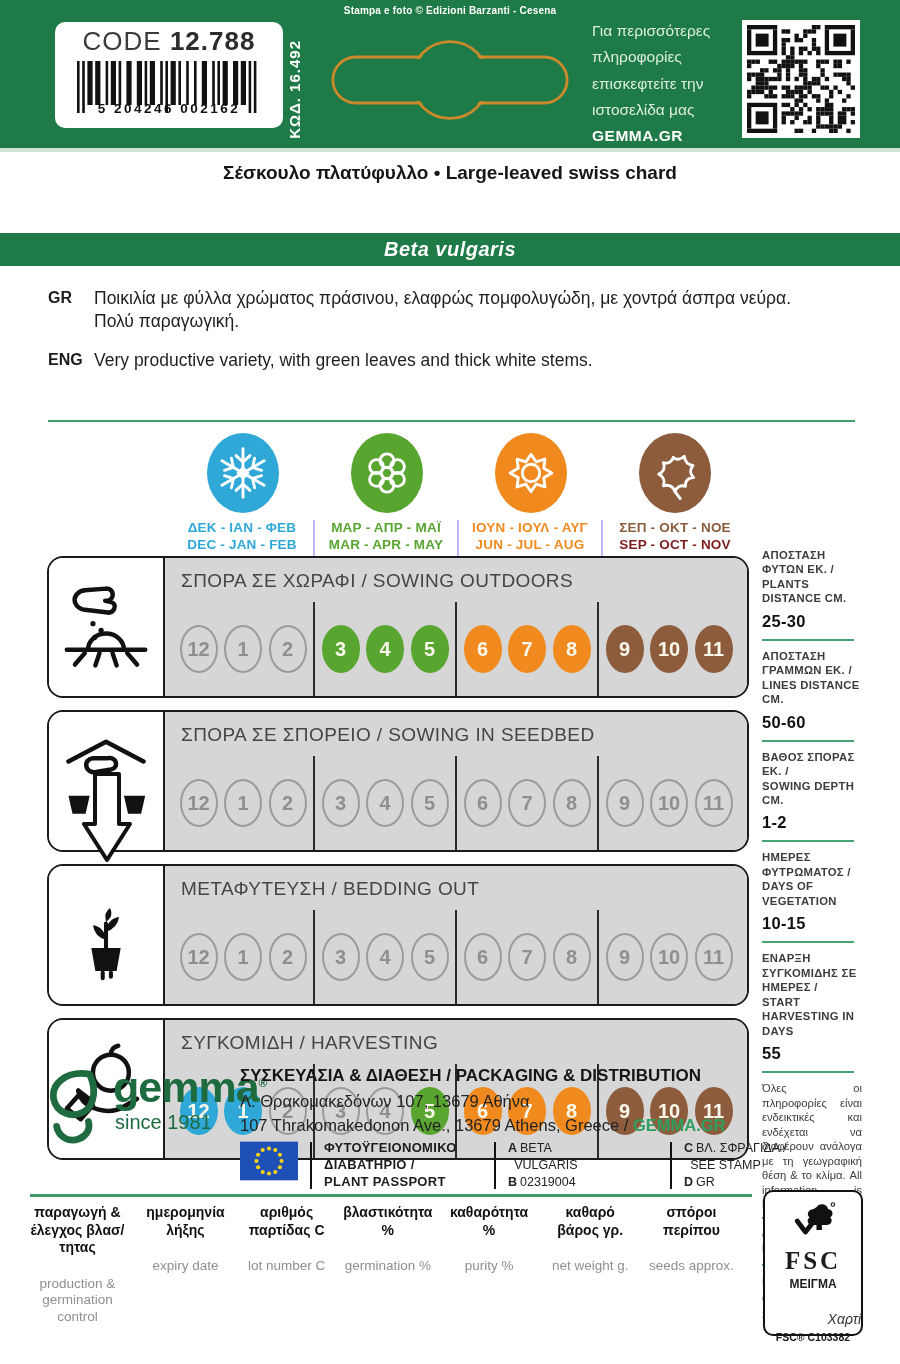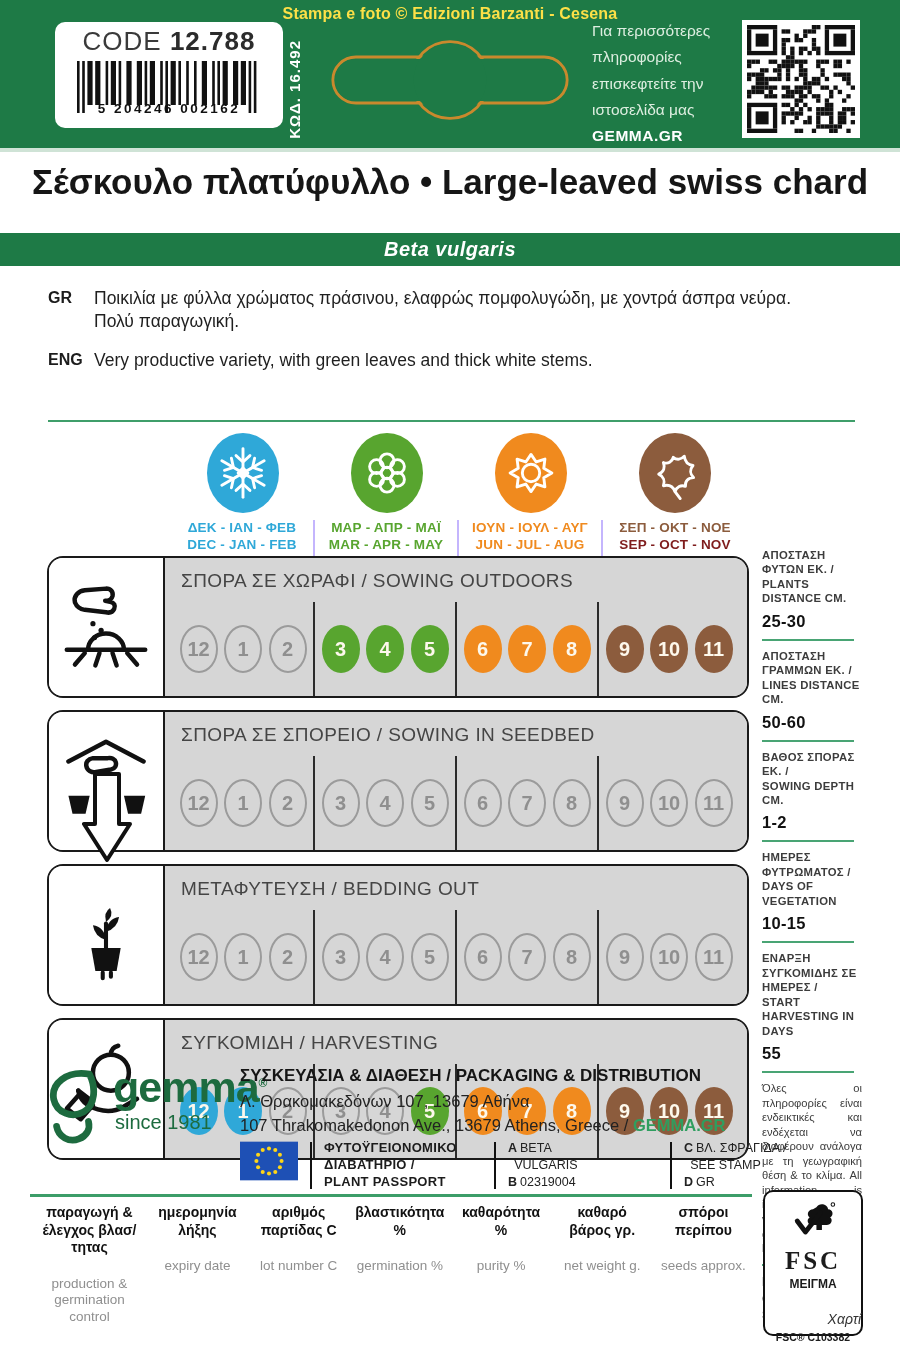--- a/index.html
+++ b/index.html
@@ -3,34 +3,34 @@
 <meta charset="utf-8">
 <style>
   html,body{margin:0;padding:0;background:#fff;}
   .sheet{
     position:relative;width:900px;height:1364px;background:#fff;overflow:hidden;
     font-family:"Liberation Sans","DejaVu Sans",sans-serif;color:#1c1c1c;
   }
   b,.bold{font-weight:700;}
   
   .hdr{position:absolute;top:0;left:0;right:0;height:148px;background:var(--green);border-bottom:4px solid #cfe3d6;}
-  .print-credit{position:absolute;top:5px;left:0;width:100%;text-align:center;font-size:16px;font-weight:700;color:#fde047;letter-spacing:.2px;}
+  .print-credit{position:absolute;top:5px;left:0;width:100%;text-align:center;font-size:10px;font-weight:700;color:#ffffff;letter-spacing:.2px;}
   .code-box{position:absolute;left:55px;top:22px;width:228px;height:106px;background:#fff;border-radius:10px;text-align:center;padding-top:4px;box-sizing:border-box;}
   .code-line{font-size:26px;color:#2c2c2c;letter-spacing:1px;}
   .code-line .cl{font-weight:400;color:#3a3a3a;}
   .barcode{display:block;margin:2px auto 0 auto;}
   .bc-digits{font-size:13.5px;letter-spacing:2.5px;color:#111;margin-top:-16px;font-weight:600;}
   .side-code{position:absolute;left:286px;top:40px;color:#fff;font-size:15px;font-weight:600;writing-mode:vertical-rl;transform:rotate(180deg);letter-spacing:1px;}
   .euro-slot{position:absolute;left:325px;top:32px;width:250px;height:96px;}
   .hdr-info{position:absolute;left:592px;top:18px;font-size:15.5px;line-height:1.7;color:#ddeee0;}
   .hdr-info .last{font-weight:700;color:#fff;letter-spacing:.5px;}
   .qr{position:absolute;left:742px;top:20px;width:118px;height:118px;background:#fff;display:flex;align-items:center;justify-content:center;}
   
   .title-block{position:absolute;top:162px;left:0;width:100%;text-align:center;}
-  .title-main{font-size:35px;font-weight:700;color:#161616;}
+  .title-main{font-size:19px;font-weight:700;color:#161616;}
   .title-variety{font-size:26px;margin-top:4px;color:#222;}
   .title-variety .vl{font-weight:400;color:#333;}
   .species-banner{position:absolute;top:233px;left:0;width:100%;height:33px;background:var(--green);color:#fff;
     display:flex;align-items:center;justify-content:center;font-size:20px;font-style:italic;font-weight:700;letter-spacing:.5px;}
   
   .desc{position:absolute;left:48px;width:790px;display:flex;}
   .desc-label{width:46px;font-weight:700;font-size:16px;padding-top:2px;flex:none;}
   .desc-text{font-size:17.5px;line-height:1.32;color:#1f1f1f;width:735px;}
   
   .top-rule{position:absolute;top:420px;left:48px;width:807px;height:2px;background:#3f9e6a;}
@@ -74,21 +74,21 @@
   .ct3{font-size:16.5px;margin-top:5px;color:#222;}
   .ct3 .link{color:#2f9e5f;font-weight:600;}
   
   .passport{position:absolute;left:240px;top:1140px;display:flex;align-items:stretch;}
   .pp-div{width:2px;background:#111;margin:2px 12px;}
   .pp-title{font-size:13px;font-weight:800;line-height:1.3;letter-spacing:.3px;align-self:center;width:158px;}
   .pp-block{font-size:12.5px;line-height:1.35;align-self:center;width:150px;color:#222;}
   .pp-block b{margin-right:3px;}
   
   .footer-rule{position:absolute;top:1194px;left:30px;width:722px;height:3px;background:#3c9d68;}
-  .footer-cols{position:absolute;top:1204px;left:32px;width:722px;display:flex;}
+  .footer-cols{position:absolute;top:1204px;left:20px;width:722px;display:flex;}
   .fcol{flex:1;padding:0 5px;text-align:center;}
   .fcol:first-child{flex:1.15;}
   .f-gr{font-size:14px;font-weight:700;line-height:1.25;color:#111;}
   .f-en{font-size:13.5px;line-height:1.25;color:#8f8f8f;margin-top:19px;}
   
   .fsc{position:absolute;left:763px;top:1190px;width:100px;height:146px;border:2px solid #111;border-radius:10px;
     box-sizing:border-box;text-align:center;padding-top:8px;background:#fff;}
   .fsc-acro{font-family:"Liberation Serif","DejaVu Serif",serif;font-size:25px;font-weight:700;letter-spacing:3px;line-height:1;margin-top:2px;}
   .fsc-l1{font-size:12px;font-weight:800;margin-top:4px;}
   .fsc-l2{font-size:14px;font-style:italic;margin-top:20px;color:#333;text-align:right;}

